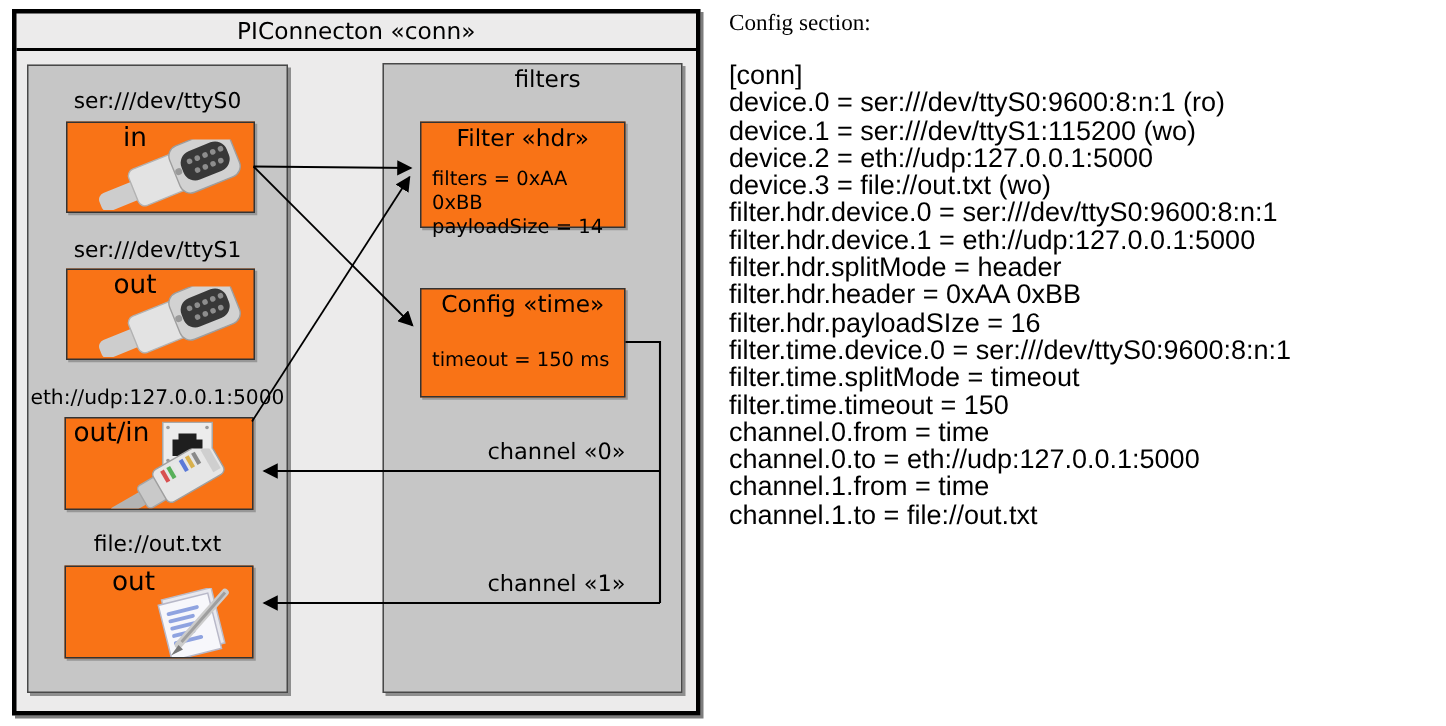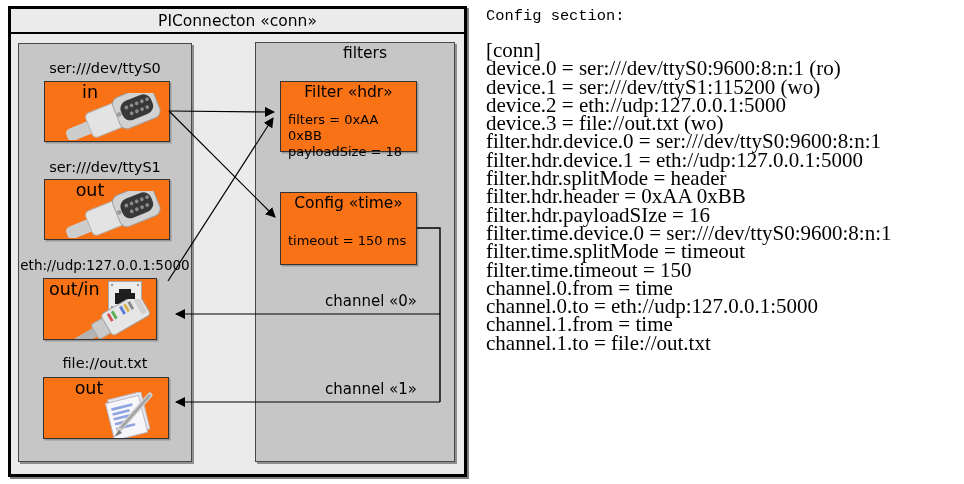--- a/index.html
+++ b/index.html
@@ -23,21 +23,21 @@
   .dev-label{position:absolute;left:18px;width:174px;text-align:center;font-size:14.5px;white-space:nowrap}
   #dev-label-0{top:60px}
   #dev-label-1{top:159px}
   #dev-label-2{top:257px;font-size:13.5px}
   #dev-label-3{top:355px}
 
   
   .wbox{position:absolute;background:#f97316;border:1.5px solid #333;box-shadow:1.5px 1.5px 0 #979797}
   #box-in  {left:44px;top:81px;width:126px;height:61px}
   #box-out {left:44px;top:179px;width:126px;height:61px}
-  #box-eth {left:43px;top:278px;width:114px;height:62px}
+  #box-eth {left:43px;top:278px;width:126px;height:62px}
   #box-file{left:43px;top:377px;width:126px;height:62px}
   .dir{position:absolute;top:0;left:0;right:34px;text-align:center;font-size:17.5px}
   #box-eth .dir{left:5px;right:auto;text-align:left}
   .icon{position:absolute}
   .icon-db9{left:18px;bottom:1px;width:102px;height:47px}
   .icon-jack{left:64px;top:2px;width:34px;height:30px}
   .icon-plug{left:28px;top:20px;width:88px;height:40px}
   .icon-notepad{left:58px;top:14px;width:56px;height:46px}
 
   
@@ -47,23 +47,23 @@
   .fprops{font-size:13px;line-height:16px;margin:10px 0 0 7px}
   #fbox-time .fprops{margin-top:20px}
 
   
   .channel-label{position:absolute;left:300px;width:117px;text-align:right;font-size:15px;line-height:16px}
   #channel-label-0{top:293px}
   #channel-label-1{top:381px}
 
   
   .config-heading{position:absolute;left:486px;top:7px;
-      font-family:Liberation Mono, monospace;font-size:15.4px;line-height:18px;white-space:pre}
+      font-family:Liberation Serif, serif;font-size:15.4px;line-height:18px;white-space:pre}
   .config-text{position:absolute;left:486px;top:41px;
-      font-family:Liberation Serif, serif;font-size:21px;line-height:18.3px;white-space:pre}
+      font-family:Liberation Sans, sans-serif;font-size:18px;line-height:18.3px;white-space:pre}
 
   
   .overlay{position:absolute;left:0;top:0;z-index:6;pointer-events:none}
 </style>
 </head>
 <body>
 
 <div class="stage">
 
   <div class="outer">
@@ -165,21 +165,21 @@
       <line x1="48" y1="3" x2="17" y2="38" stroke="#cccccc" stroke-width="5" stroke-linecap="round"></line>
       <line x1="48" y1="3" x2="19" y2="36" stroke="#9f9f9f" stroke-width="2"></line>
       <path d="M17 38 l-5 7 8 -4 z" fill="#787878"></path>
     </svg>
   </div>
 
   <div class="wbox" id="fbox-hdr">
     <div class="ftitle">Filter «hdr»</div>
     <div class="fprops">
       <div>filters = 0xAA 0xBB</div>
-      <div>payloadSize = 18</div>
+      <div>payloadSize = 14</div>
     </div>
   </div>
 
   <div class="wbox" id="fbox-time">
     <div class="ftitle">Config «time»</div>
     <div class="fprops">
       <div>timeout = 150 ms</div>
     </div>
   </div>
 

